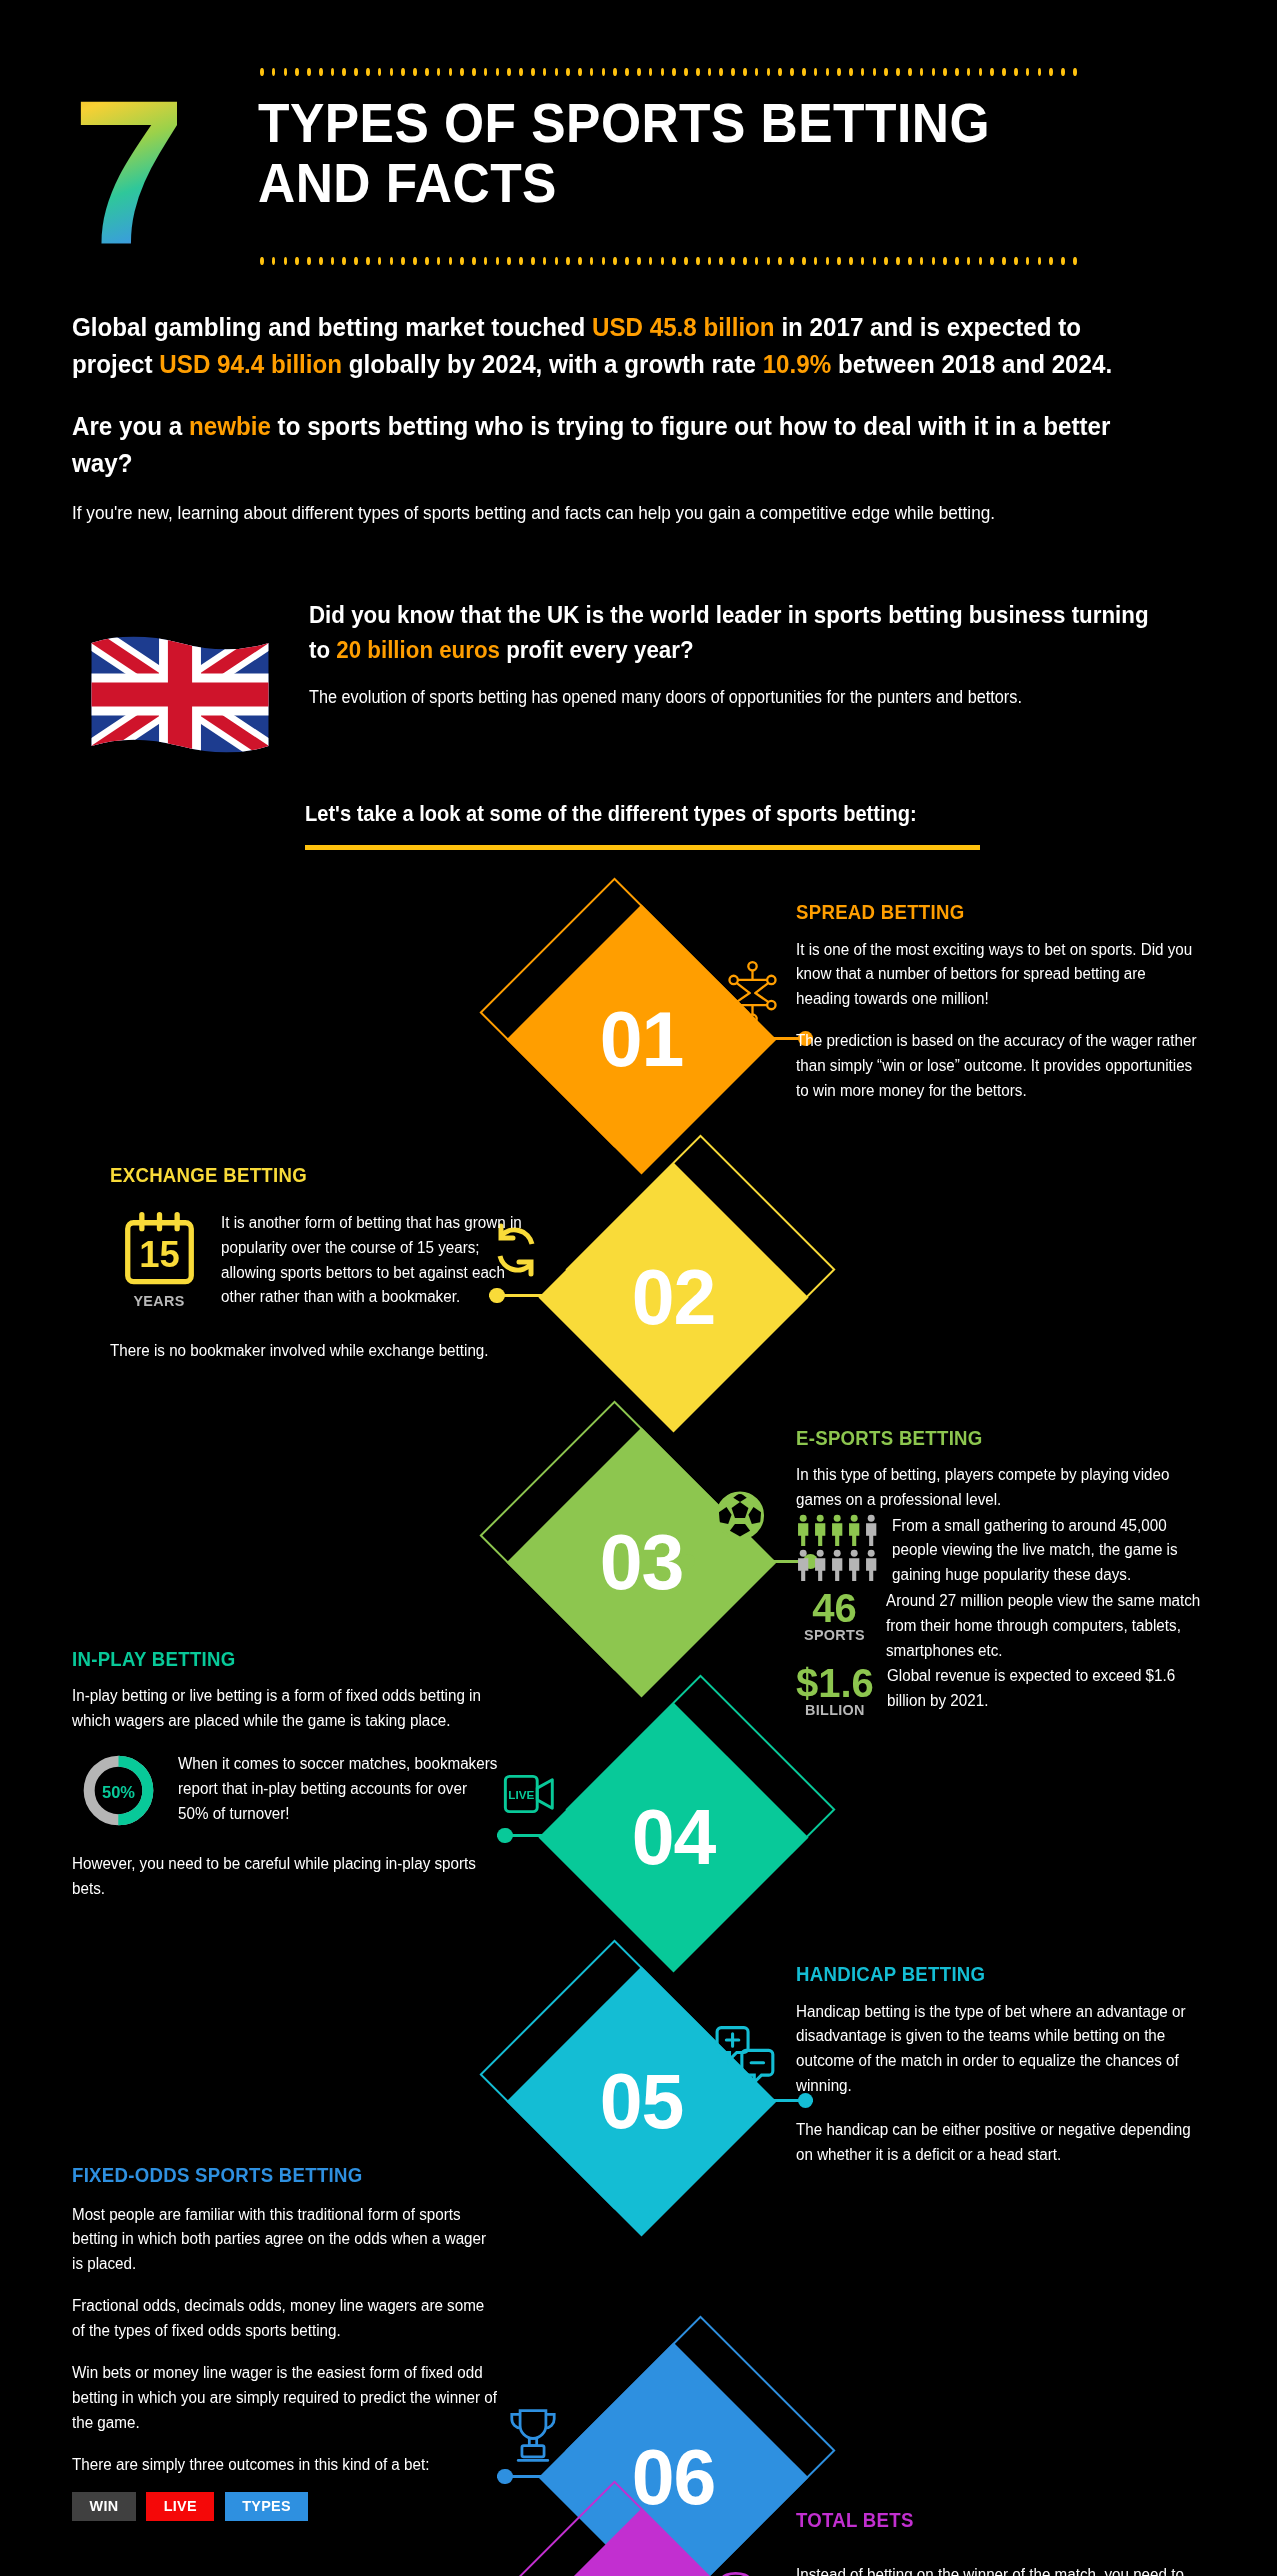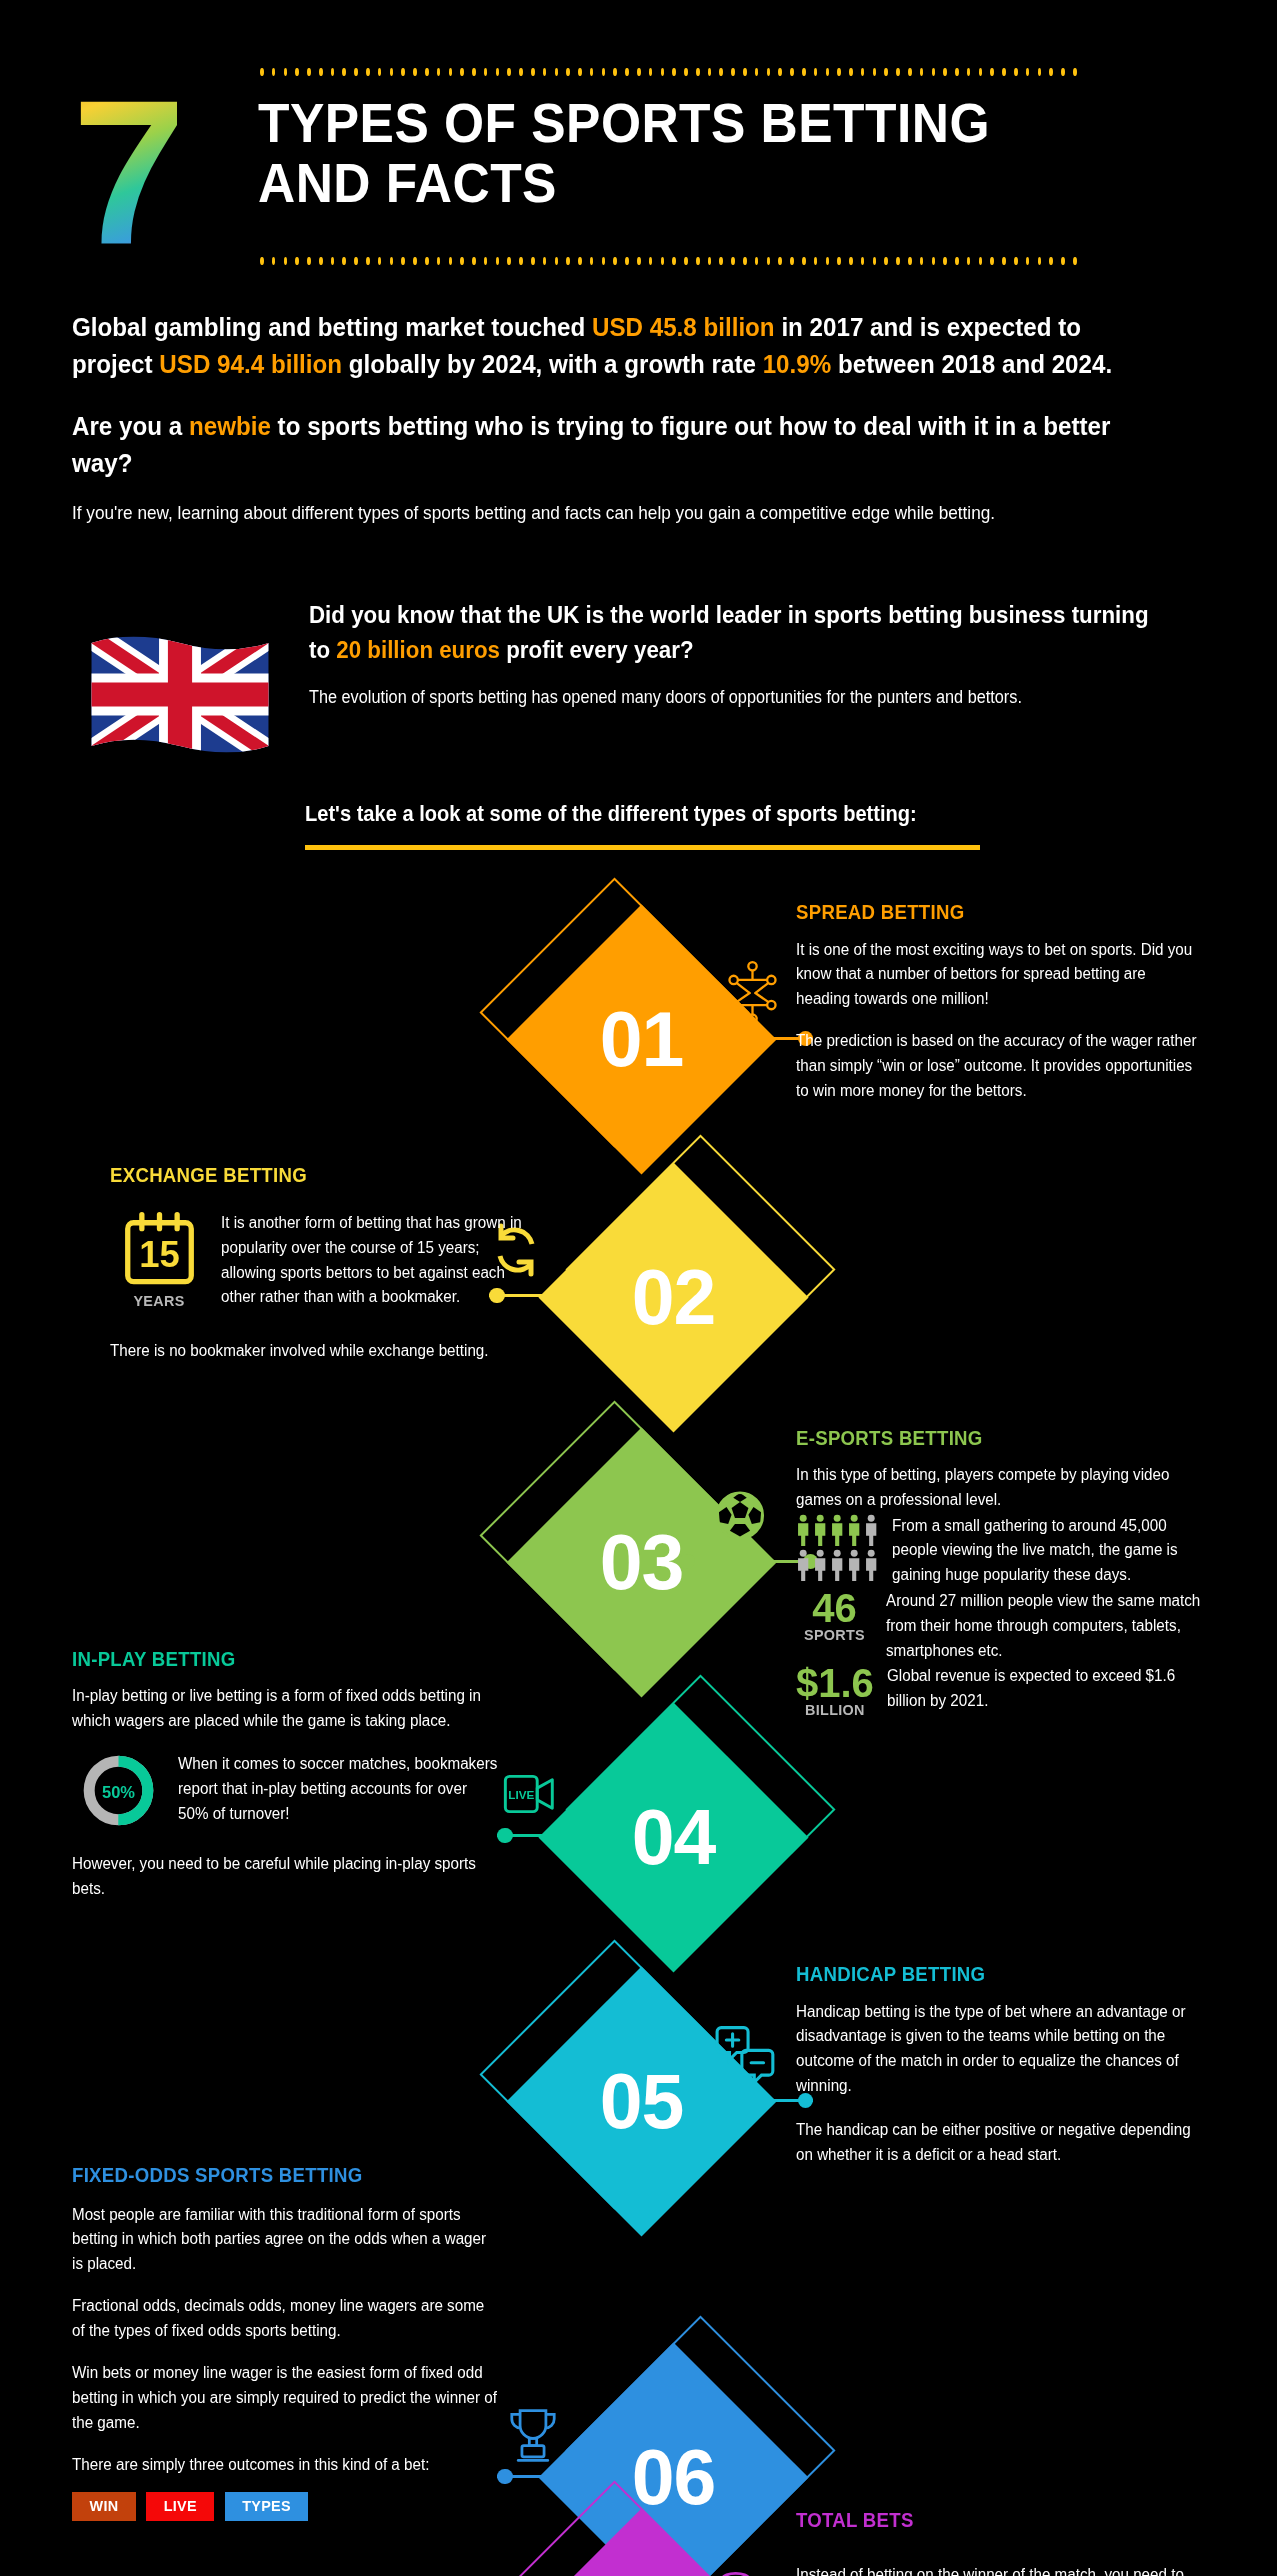--- a/index.html
+++ b/index.html
@@ -513,21 +513,21 @@
       <rect x="16" y="42" width="24" height="12" rx="2"></rect>
     <path d="M12 58h32" stroke-linecap="round"></path>
   </svg>
   <div style="position:absolute;left:72px;top:-67px;width:448px;">
     <div class="sect-title" style="color:#2E90E0">FIXED-ODDS SPORTS BETTING</div>
     <div class="body-txt" style="margin-top:15.5px">Most people are familiar with this traditional form of sports betting in which both parties agree on the odds when a wager is placed.</div>
     <div class="body-txt" style="margin-top:17.5px">Fractional odds, decimals odds, money line wagers are some of the types of fixed odds sports betting.</div>
     <div class="body-txt" style="margin-top:17.5px">Win bets or money line wager is the easiest form of fixed odd betting in which you are simply required to predict the winner of the game.</div>
     <div class="body-txt" style="margin-top:17.5px">There are simply three outcomes in this kind of a bet:</div>
     <div class="pills">
-      <div class="pill" style="background:#c2410c">WIN</div>
+      <div class="pill" style="background:#404040">WIN</div>
       <div class="pill" style="background:#F50808">LIVE</div>
       <div class="pill" style="background:#2E90E0">TYPES</div>
     </div>
   </div>
 </div>
 
 <div class="step" style="left:0;top:2509px;width:1278px;height:227px;color:#C22FD0">
   <div class="outline" style="left:519px;top:11.3px;"></div>
   <div class="diamond" style="left:546px;top:39px;background:#C22FD0;">
     <div class="num">07</div>

